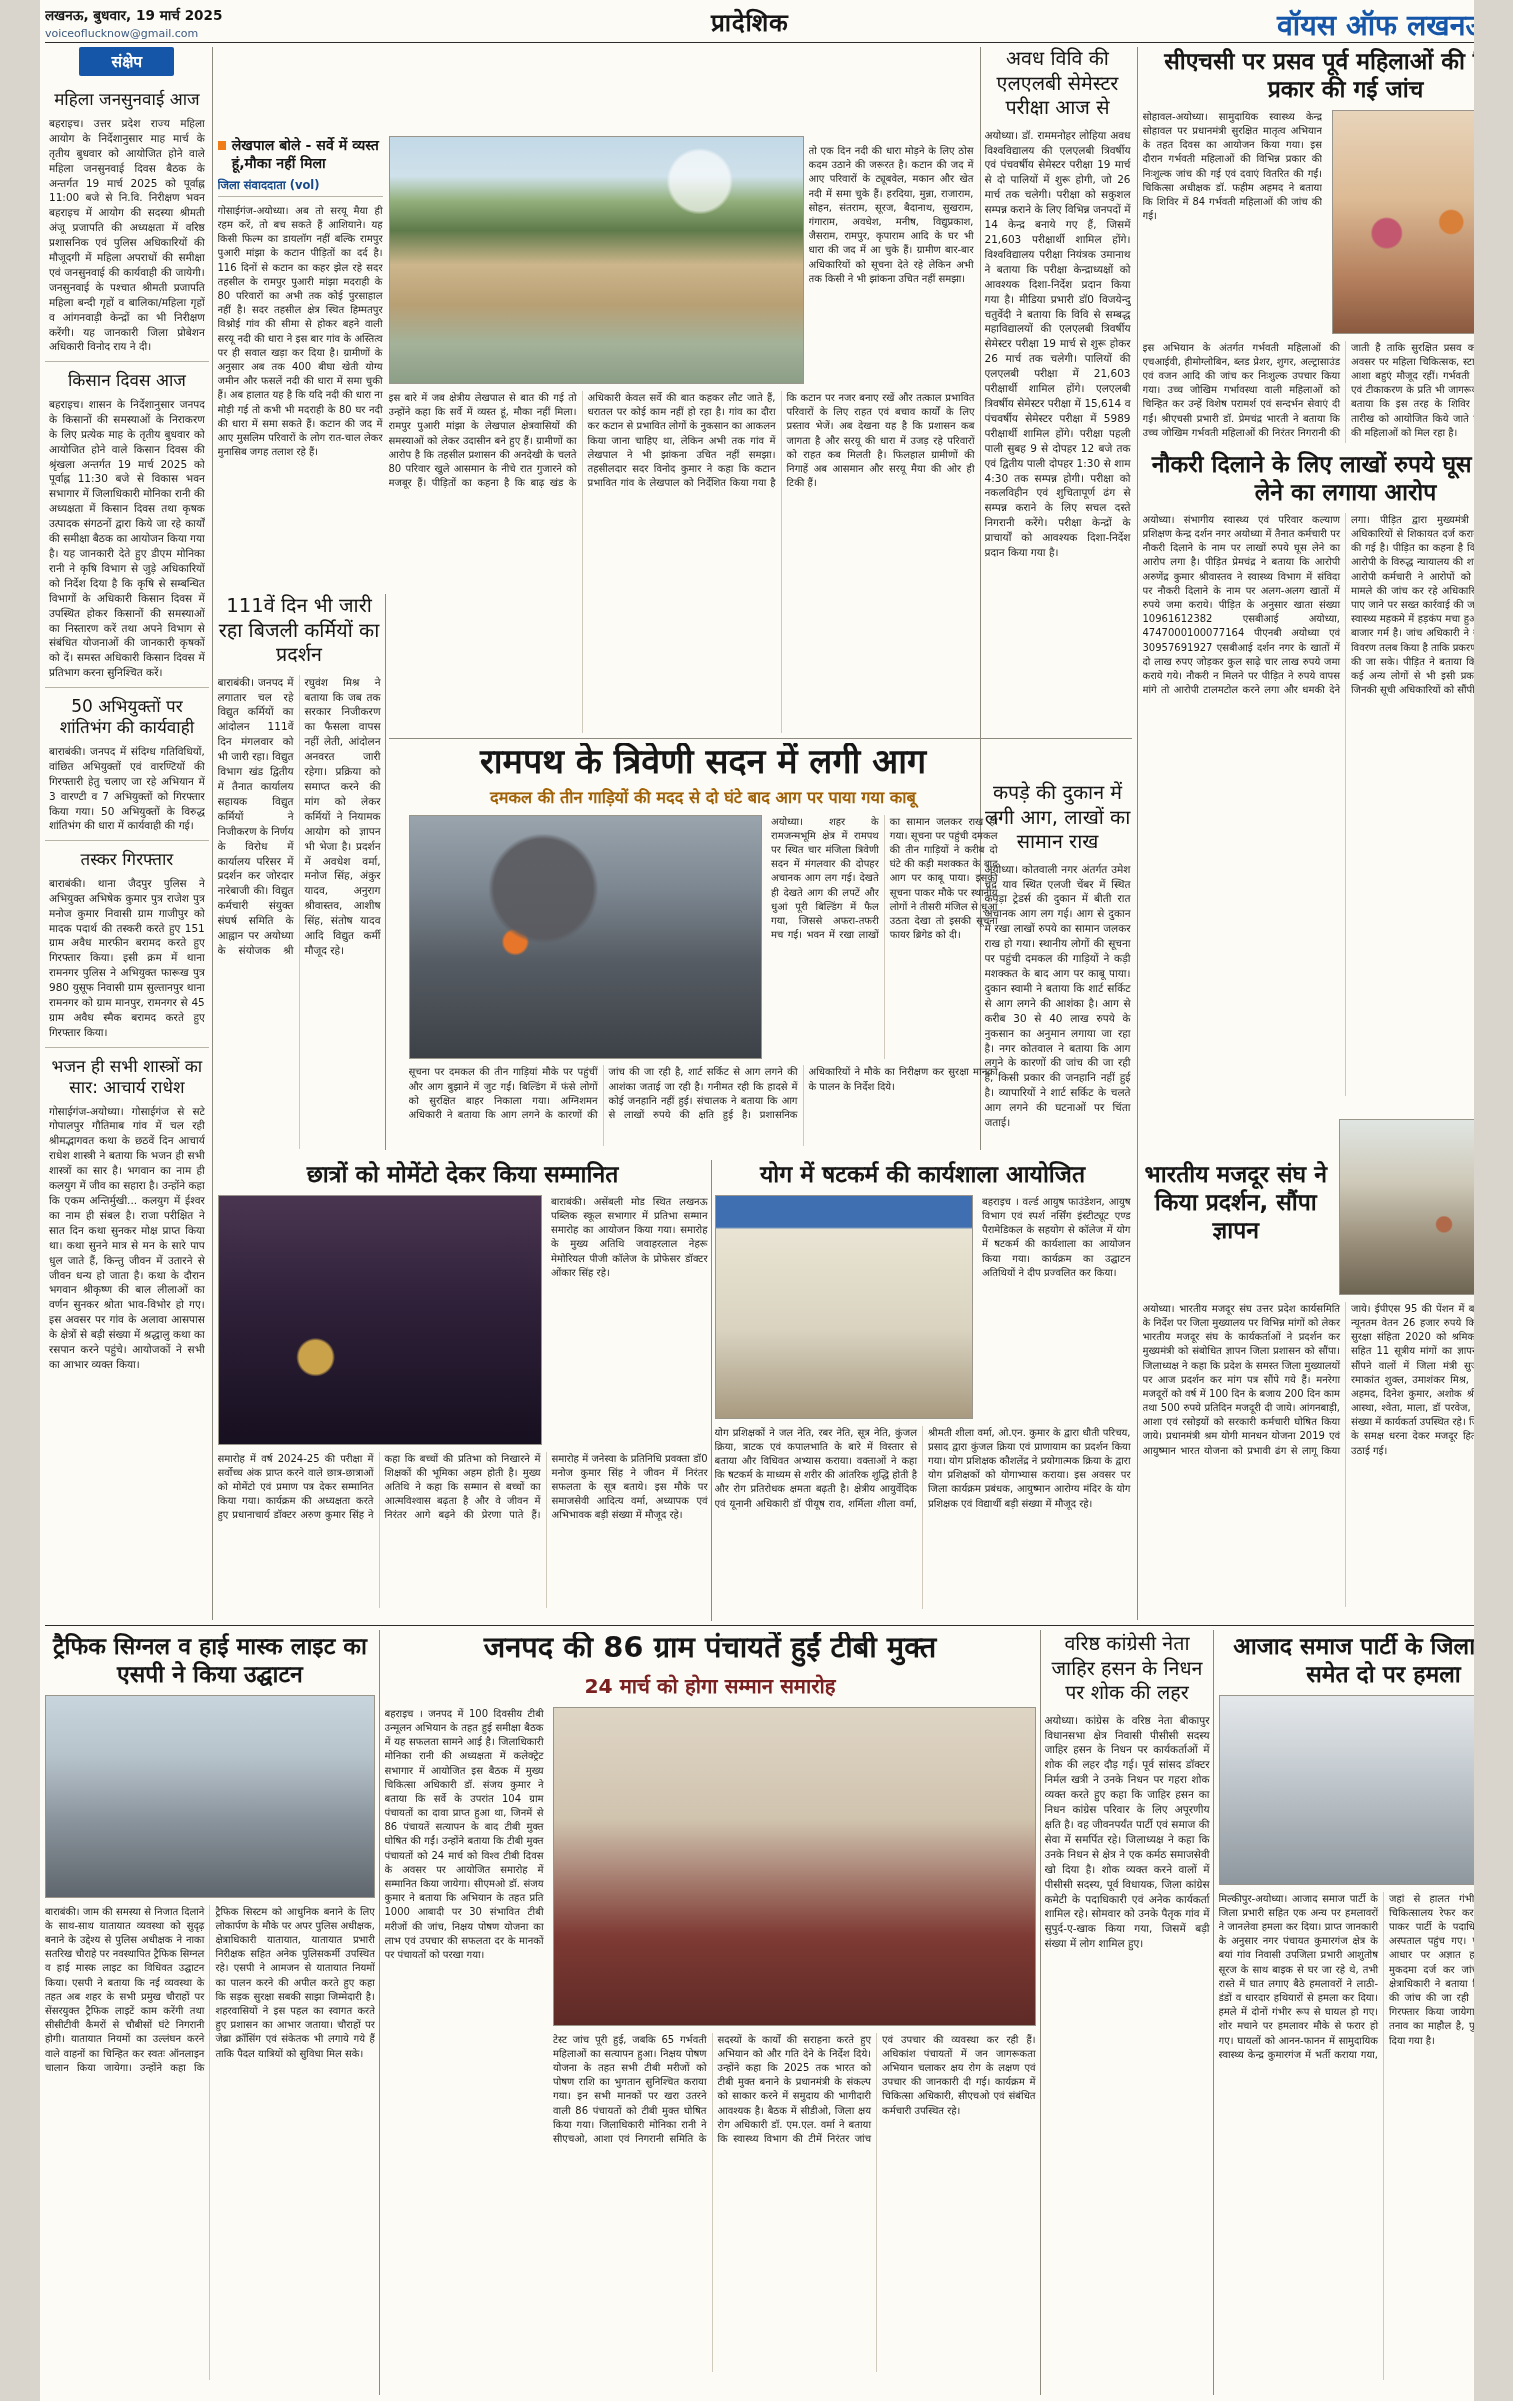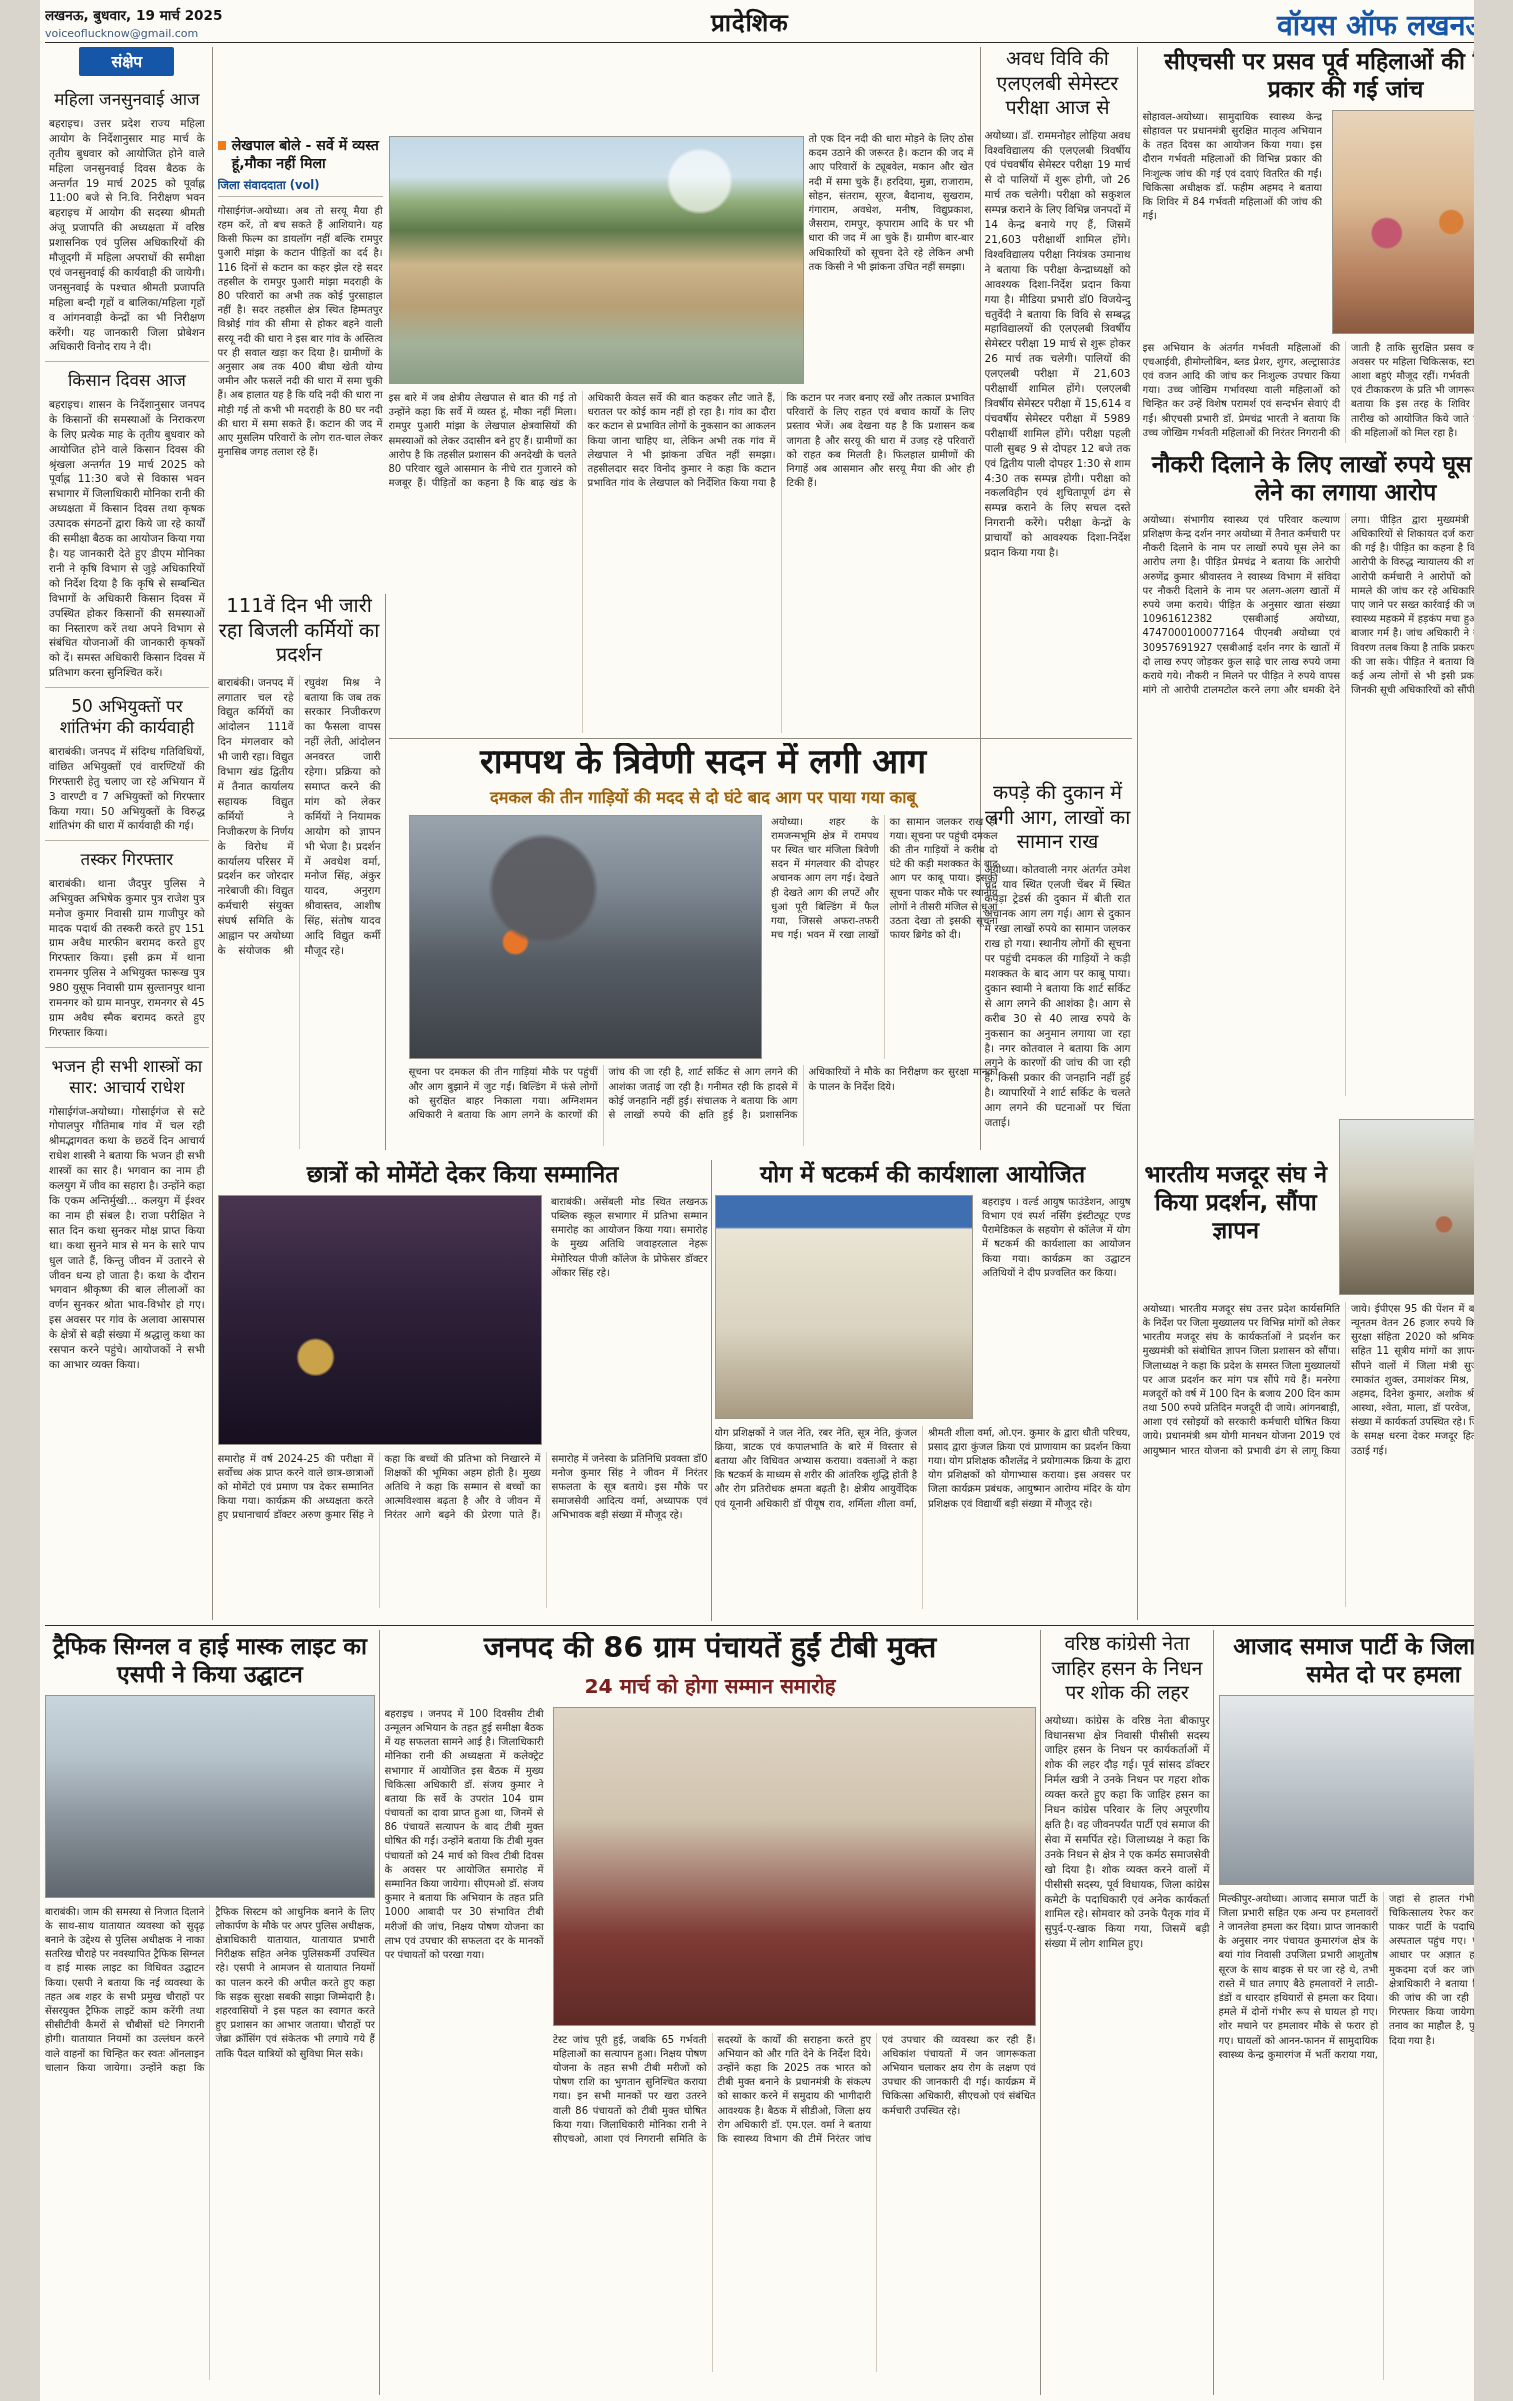--- a/index.html
+++ b/index.html
@@ -131,21 +131,21 @@
     <div class="bullet-line">
       <span class="bullet"></span>
       <span>लेखपाल बोले - सर्वे में व्यस्त हूं,मौका नहीं मिला</span>
     </div>
     <div class="byline">जिला संवाददाता (vol)</div>
     <div class="body-txt clip" style="max-height:366px">गोसाईगंज-अयोध्या। अब तो सरयू मैया ही रहम करें, तो बच सकते हैं आशियाने। यह किसी फिल्म का डायलॉग नहीं बल्कि रामपुर पुआरी मांझा के कटान पीड़ितों का दर्द है। 116 दिनों से कटान का कहर झेल रहे सदर तहसील के रामपुर पुआरी मांझा मदराही के 80 परिवारों का अभी तक कोई पुरसाहाल नहीं है। सदर तहसील क्षेत्र स्थित हिम्मतपुर विश्नोई गांव की सीमा से होकर बहने वाली सरयू नदी की धारा ने इस बार गांव के अस्तित्व पर ही सवाल खड़ा कर दिया है। ग्रामीणों के अनुसार अब तक 400 बीघा खेती योग्य जमीन और फसलें नदी की धारा में समा चुकी हैं। अब हालात यह है कि यदि नदी की धारा ना मोड़ी गई तो कभी भी मदराही के 80 घर नदी की धारा में समा सकते हैं। कटान की जद में आए मुसलिम परिवारों के लोग रात-चाल लेकर मुनासिब जगह तलाश रहे हैं।</div>
   </div>
 
   <div class="abs photo ph-river" style="left:349px;top:136px;width:415px;height:248px"></div>
 
-  <div class="abs" style="left:769px;top:132px;width:165px;height:248px">
+  <div class="abs" style="left:769px;top:144px;width:165px;height:248px">
     <div class="body-txt clip" style="max-height:248px">तो एक दिन नदी की धारा मोड़ने के लिए ठोस कदम उठाने की जरूरत है। कटान की जद में आए परिवारों के ट्यूबवेल, मकान और खेत नदी में समा चुके हैं। हरदिया, मुन्ना, राजाराम, सोहन, संतराम, सूरज, बैदानाथ, सुखराम, गंगाराम, अवधेश, मनीष, विद्युप्रकाश, जैसराम, रामपुर, कृपाराम आदि के घर भी धारा की जद में आ चुके हैं। ग्रामीण बार-बार अधिकारियों को सूचना देते रहे लेकिन अभी तक किसी ने भी झांकना उचित नहीं समझा।</div>
   </div>
 
   <div class="abs" style="left:349px;top:391px;width:586px;height:342px">
     <div class="body-txt cols-3 clip" style="height:100%">इस बारे में जब क्षेत्रीय लेखपाल से बात की गई तो उन्होंने कहा कि सर्वे में व्यस्त हूं, मौका नहीं मिला। रामपुर पुआरी मांझा के लेखपाल क्षेत्रवासियों की समस्याओं को लेकर उदासीन बने हुए हैं। ग्रामीणों का आरोप है कि तहसील प्रशासन की अनदेखी के चलते 80 परिवार खुले आसमान के नीचे रात गुजारने को मजबूर हैं। पीड़ितों का कहना है कि बाढ़ खंड के अधिकारी केवल सर्वे की बात कहकर लौट जाते हैं, धरातल पर कोई काम नहीं हो रहा है। गांव का दौरा कर कटान से प्रभावित लोगों के नुकसान का आकलन किया जाना चाहिए था, लेकिन अभी तक गांव में लेखपाल ने भी झांकना उचित नहीं समझा। तहसीलदार सदर विनोद कुमार ने कहा कि कटान प्रभावित गांव के लेखपाल को निर्देशित किया गया है कि कटान पर नजर बनाए रखें और तत्काल प्रभावित परिवारों के लिए राहत एवं बचाव कार्यों के लिए प्रस्ताव भेजें। अब देखना यह है कि प्रशासन कब जागता है और सरयू की धारा में उजड़ रहे परिवारों को राहत कब मिलती है। फिलहाल ग्रामीणों की निगाहें अब आसमान और सरयू मैया की ओर ही टिकी हैं।</div>
   </div>
 
   <div class="abs" style="left:178px;top:594px;width:163px;height:555px">
     <h3 class="sm">111वें दिन भी जारी रहा बिजली कर्मियों का प्रदर्शन</h3>
     <div class="body-txt small cols-2 clip" style="height:475px">बाराबंकी। जनपद में लगातार चल रहे विद्युत कर्मियों का आंदोलन 111वें दिन मंगलवार को भी जारी रहा। विद्युत विभाग खंड द्वितीय में तैनात कार्यालय सहायक विद्युत कर्मियों ने निजीकरण के निर्णय के विरोध में कार्यालय परिसर में प्रदर्शन कर जोरदार नारेबाजी की। विद्युत कर्मचारी संयुक्त संघर्ष समिति के आह्वान पर अयोध्या के संयोजक श्री रघुवंश मिश्र ने बताया कि जब तक सरकार निजीकरण का फैसला वापस नहीं लेती, आंदोलन अनवरत जारी रहेगा। प्रक्रिया को समाप्त करने की मांग को लेकर कर्मियों ने नियामक आयोग को ज्ञापन भी भेजा है। प्रदर्शन में अवधेश वर्मा, मनोज सिंह, अंकुर यादव, अनुराग श्रीवास्तव, आशीष सिंह, संतोष यादव आदि विद्युत कर्मी मौजूद रहे।</div>

